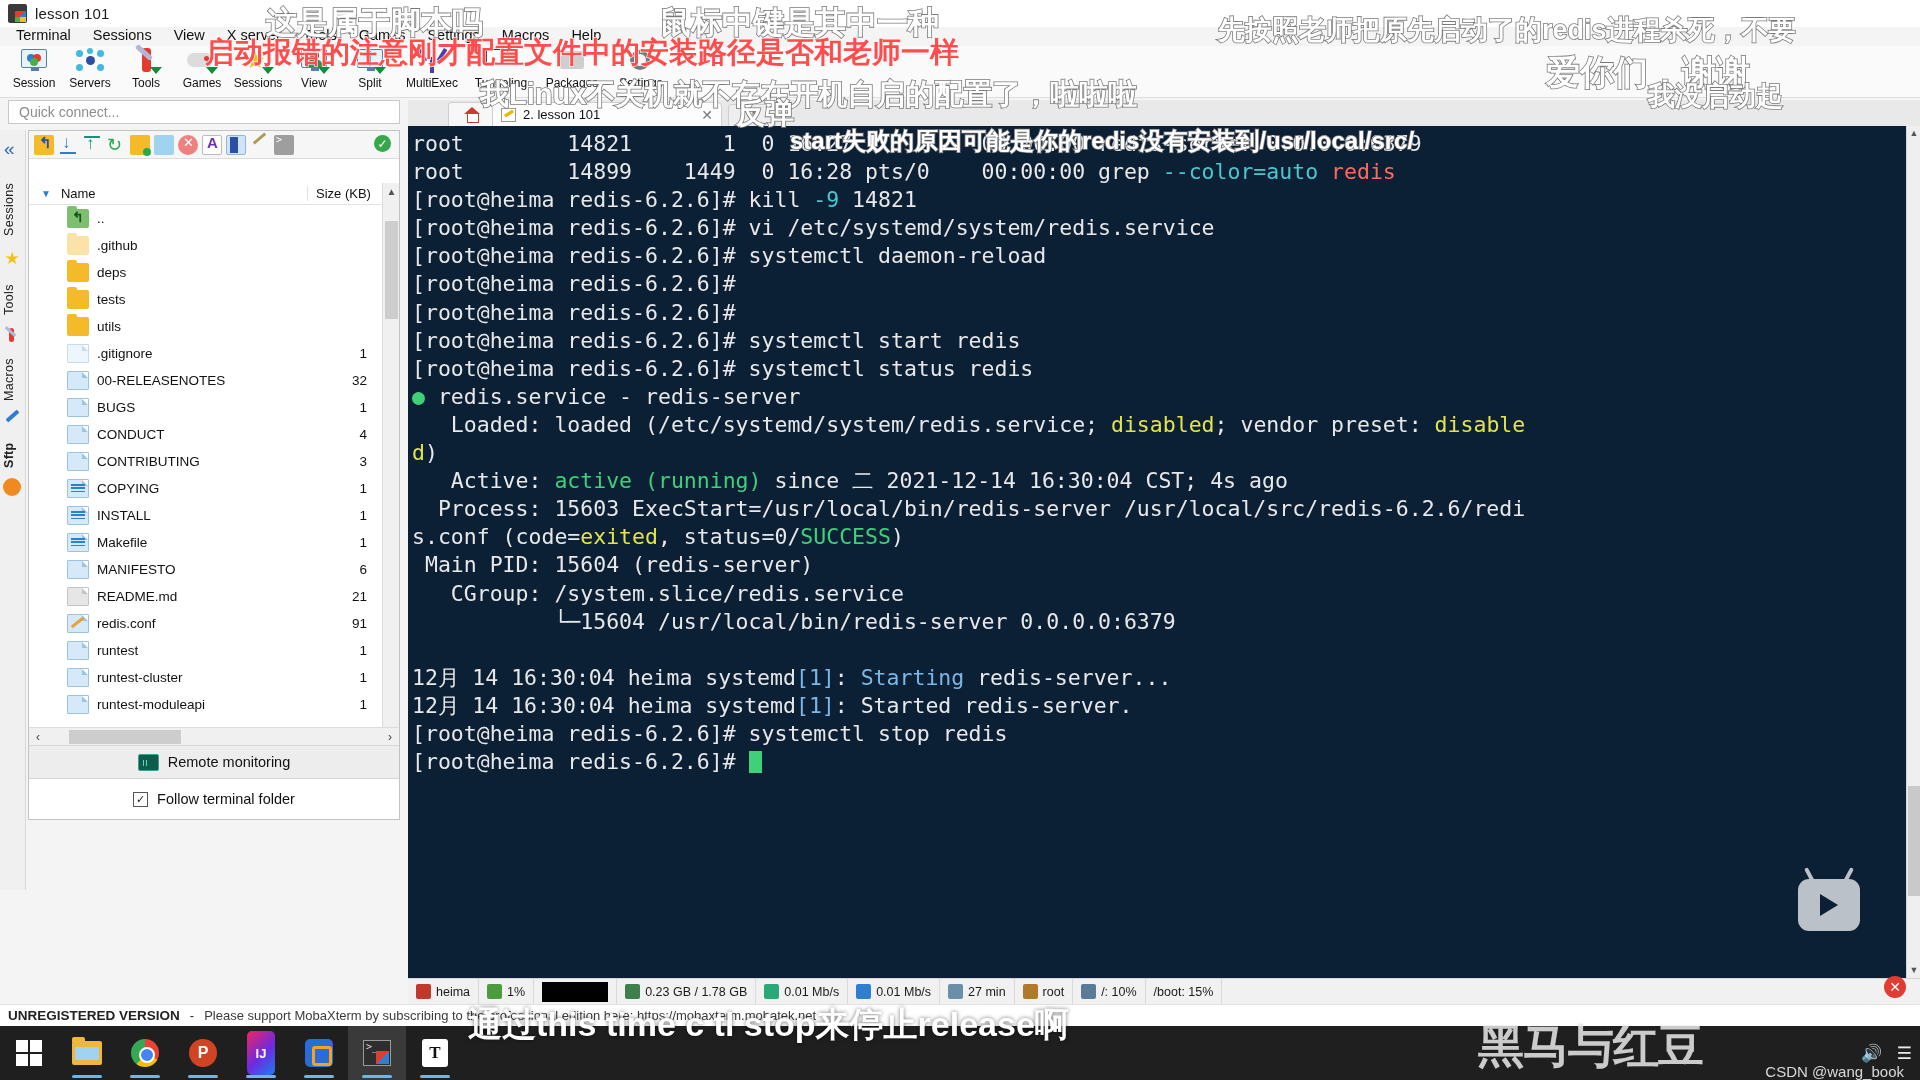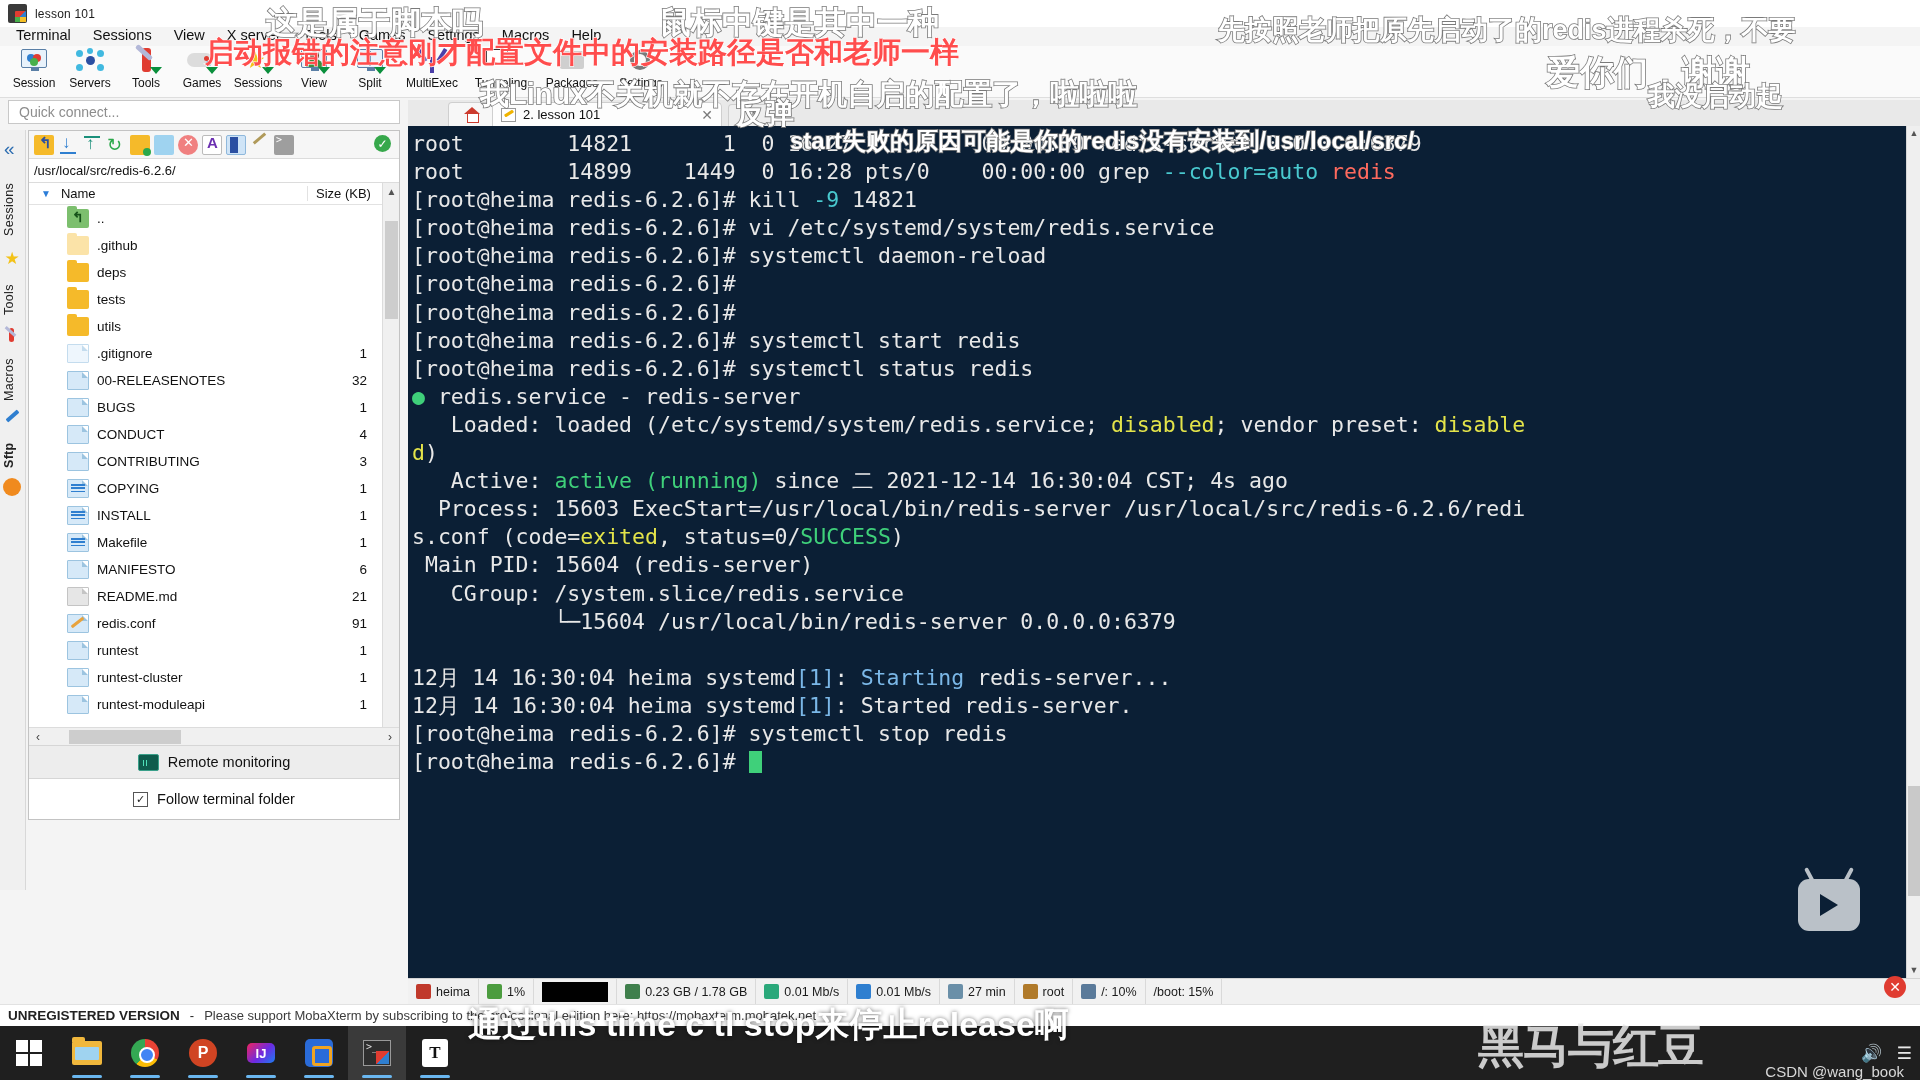--- a/index.html
+++ b/index.html
@@ -31,21 +31,21 @@
     content: ""; position: absolute; right: 1px; bottom: 1px;
     width: 11px; height: 11px;
     background:
       linear-gradient(135deg, #e03c31 0%, #e03c31 48%, #2f7fd0 48%, #2f7fd0 100%);
     border-radius: 1px;
   }
   .title-icon::after {
     content:""; position:absolute; right:1px; bottom:1px; width:11px; height:5.5px;
     background: linear-gradient(90deg,#47b04b 0%, #47b04b 50%, #f6c026 50%, #f6c026 100%);
   }
-  .title-text { font-size: 12px; color: #1c1c1c; letter-spacing: .2px; }
+  .title-text { font-size: 15px; color: #1c1c1c; letter-spacing: .2px; }
 
   
   .menubar {
     position: absolute; left: 0; top: 24px; width: 1920px; height: 22px;
     display: flex; align-items: center; padding-left: 5px;
     font-size: 14.5px; color: #111;
   }
   .menubar .mi { padding: 2px 11px; cursor: default; white-space: nowrap; }
 
   
@@ -266,21 +266,21 @@
       linear-gradient(#fff,#fff) 0 0/12px 12px no-repeat,
       linear-gradient(#fff,#fff) 14px 0/12px 12px no-repeat,
       linear-gradient(#fff,#fff) 0 14px/12px 12px no-repeat,
       linear-gradient(#fff,#fff) 14px 14px/12px 12px no-repeat;}
   .ico-folder{width:30px;height:24px;background:#f0b73c;border-radius:2px;position:relative;}
   .ico-folder::before{content:"";position:absolute;left:0;top:-4px;width:13px;height:5px;background:#f0b73c;border-radius:2px 2px 0 0;}
   .ico-folder::after{content:"";position:absolute;left:3px;top:6px;width:24px;height:13px;background:#9fd3f0;border-radius:1px;}
   .ico-chrome{width:28px;height:28px;border-radius:50%;background:conic-gradient(#ea4335 0 33%,#fbbc05 33% 60%,#34a853 60% 100%);position:relative;}
   .ico-chrome::after{content:"";position:absolute;left:8px;top:8px;width:12px;height:12px;border-radius:50%;background:#4285f4;border:2px solid #fff;}
   .ico-ppt{width:28px;height:28px;border-radius:50%;background:#d04423;color:#fff;font-weight:bold;font-size:16px;display:flex;align-items:center;justify-content:center;font-family:"Liberation Sans",sans-serif;}
-  .ico-idea{width:28px;height:20px;border-radius:5px;background:linear-gradient(135deg,#f0245e,#6d2ae2 55%,#1b7ff0);color:#fff;font-size:13px;font-weight:bold;display:flex;align-items:center;justify-content:center;font-family:"Liberation Sans",sans-serif;}
+  .ico-idea{width:28px;height:44px;border-radius:5px;background:linear-gradient(135deg,#f0245e,#6d2ae2 55%,#1b7ff0);color:#fff;font-size:13px;font-weight:bold;display:flex;align-items:center;justify-content:center;font-family:"Liberation Sans",sans-serif;}
   .ico-vbox{width:28px;height:28px;border-radius:5px;background:#2a6bd8;position:relative;}
   .ico-vbox::after{content:"";position:absolute;left:7px;top:7px;width:14px;height:14px;border:3px solid #f0a422;border-radius:3px;}
   .ico-moba{width:28px;height:26px;background:#2e2e2e;border:1px solid #999;position:relative;}
   .ico-moba::before{content:">_";position:absolute;left:2px;top:0px;color:#ddd;font-size:10px;font-family:"DejaVu Sans Mono",monospace;}
   .ico-moba::after{content:"";position:absolute;right:1px;bottom:1px;width:13px;height:13px;
     background:linear-gradient(135deg,#e03c31 50%,#2f7fd0 50%);}
   .ico-typ{width:26px;height:28px;background:#fff;border-radius:3px;color:#111;font-size:17px;font-weight:bold;display:flex;align-items:center;justify-content:center;font-family:"Liberation Serif",serif;}
 
   .tray { position:absolute; right:8px; bottom:0; height:54px; display:flex; align-items:center; gap:14px; color:#fff; }
   .tray .glyph { font-size:17px; color:#e8e8e8; }
@@ -478,23 +478,20 @@
           <span style="position:absolute;left:3px;top:1px;width:8px;height:16px;background:#2b4fa2;"></span>
         </div>
         <div class="fb-ico">
           <span style="position:absolute;left:2px;top:2px;width:15px;height:3px;background:#b09a5a;transform:rotate(-40deg);"></span>
         </div>
         <div class="fb-ico" style="background:#9e9e9e;">
           <span style="position:absolute;left:2px;top:-1px;color:#fff;font-size:10px;font-family:'DejaVu Sans Mono',monospace;">&gt;</span>
         </div>
       </div>
 
-      <div class="fb-path">
-        <span>/usr/local/src/redis-6.2.6/</span>
-      </div>
       <div class="fb-check">✓</div>
 
       <div class="fb-head">
         <span class="caret">▼</span>
         <span class="hname">Name</span>
         <span class="hsize">Size (KB)</span>
       </div>
 
       <div class="fb-list" id="file-list">
           <div class="frow">

